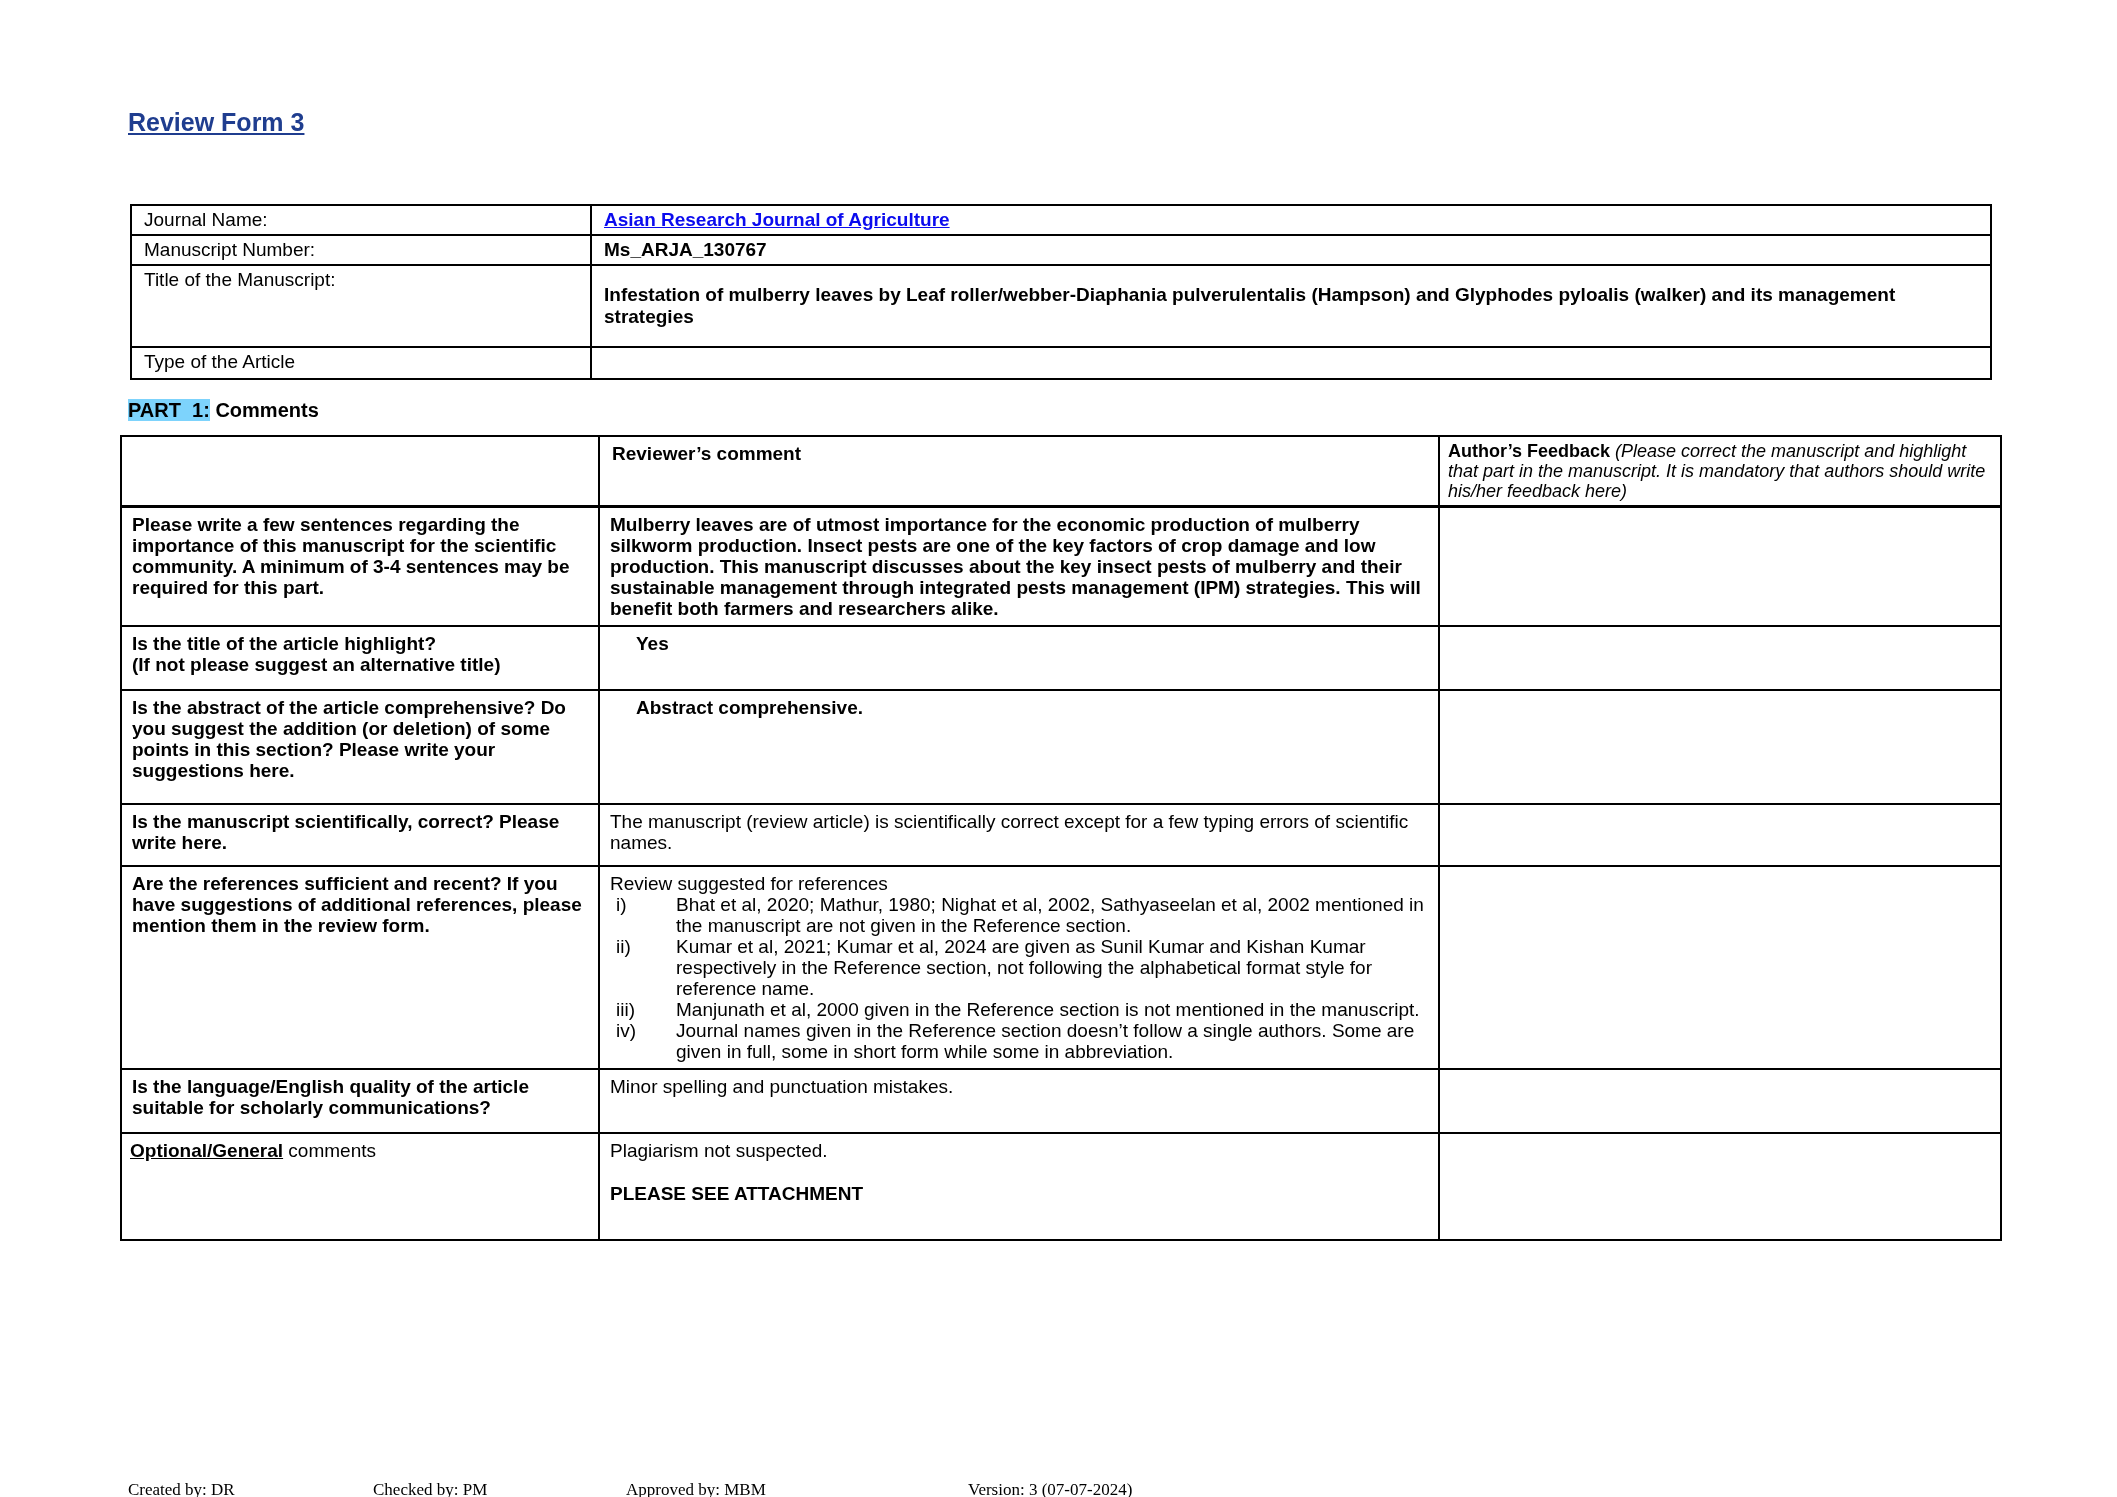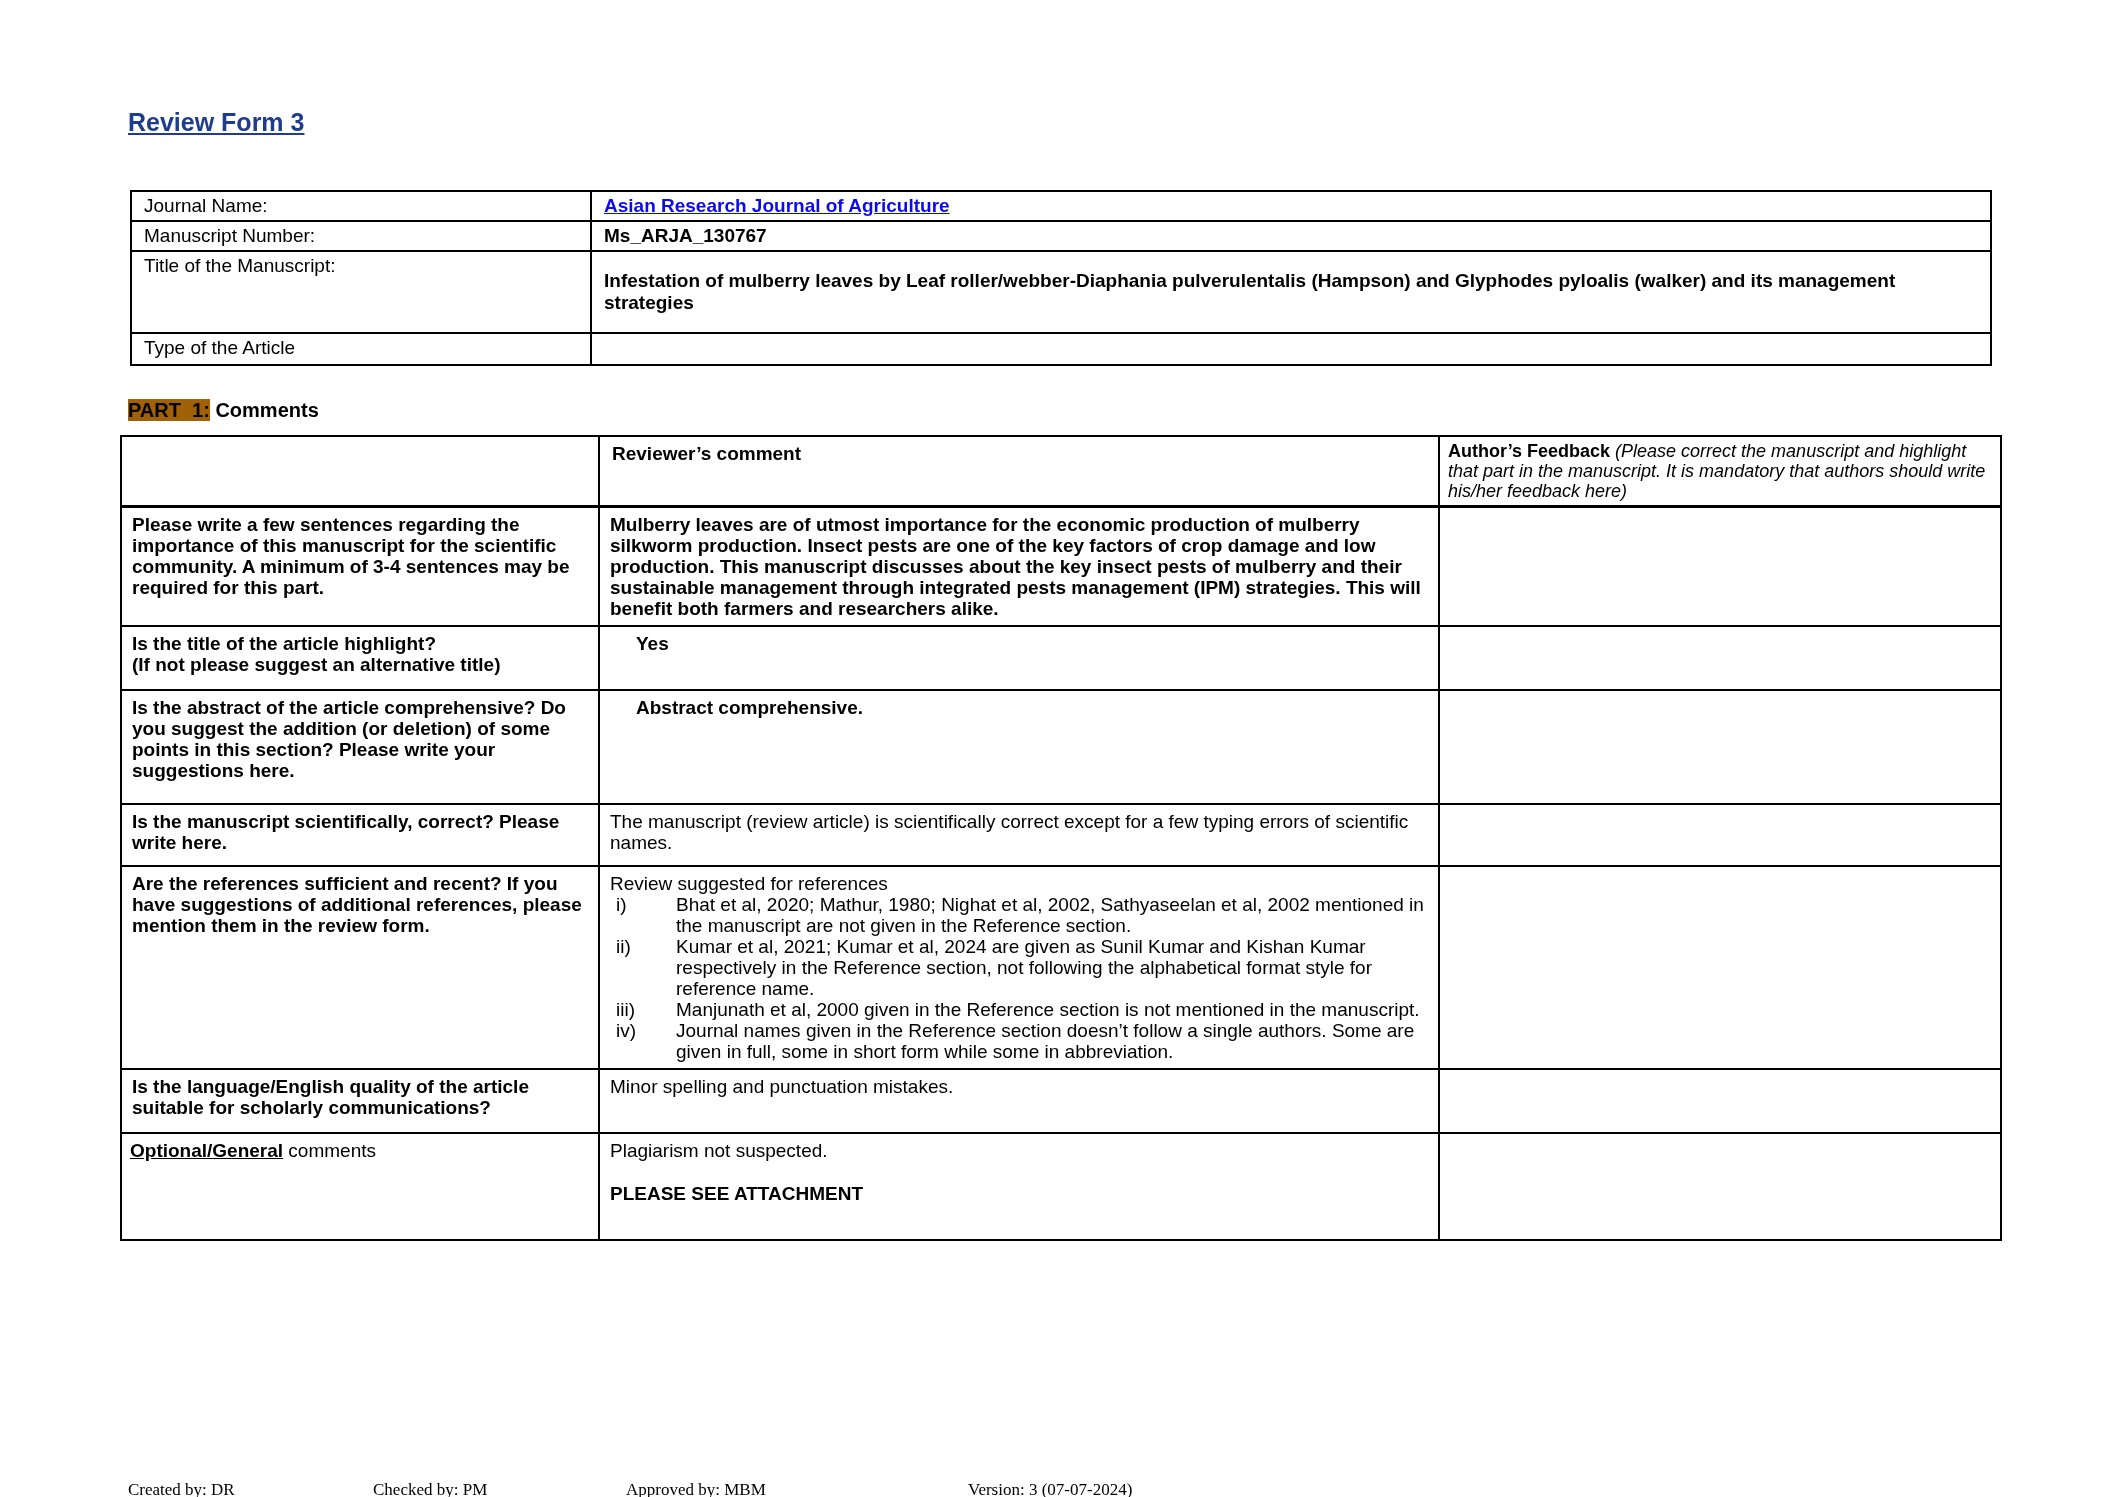--- a/index.html
+++ b/index.html
@@ -12,36 +12,36 @@
   .page-title {
     position:absolute; left:128px; top:108px;
     font-size:25px; font-weight:bold; color:#1f3d8f;
     text-decoration:underline;
   }
 
   table { border-collapse:collapse; table-layout:fixed; }
   td { border:2px solid #000; vertical-align:top; }
 
   
-  .info-table { position:absolute; left:130px; top:190px; width:1860px; font-size:19px; }
+  .info-table { position:absolute; left:130px; top:204px; width:1860px; font-size:19px; }
   .info-table td { padding:3px 12px; }
   .info-table .lbl { font-weight:normal; }
   .info-table .val-link a {
     color:#0b0bee; font-weight:bold; text-decoration:underline; font-size:19px;
   }
   .info-table .val-bold { font-weight:bold; }
   .row-journal td { height:30px; }
   .row-msno td { height:30px; }
   .row-title td { height:82px; }
   .row-title .val-bold { vertical-align:middle; }
   .row-type td { height:32px; }
 
   
   .part1-heading { position:absolute; left:128px; top:399px; font-size:20px; font-weight:bold; }
-  .part1-heading .hl { background:#a16207; white-space:pre; }
+  .part1-heading .hl { background:#7dd3fc; white-space:pre; }
   .part1-heading .rest { white-space:pre; }
 
   
   .comments-table { position:absolute; left:120px; top:435px; width:1880px; font-size:19px; line-height:21px; }
   .comments-table td { padding:6px 10px; }
   .hdr td { height:61px; border-bottom:3px solid #000; }
   .hdr .hdr-comment { font-weight:bold; padding-left:12px; }
   .hdr .hdr-feedback { font-size:18px; line-height:20px; padding:4px 8px; }
   .hdr .hdr-feedback b { font-style:normal; font-weight:bold; }
   .hdr .hdr-feedback i { font-style:italic; }

